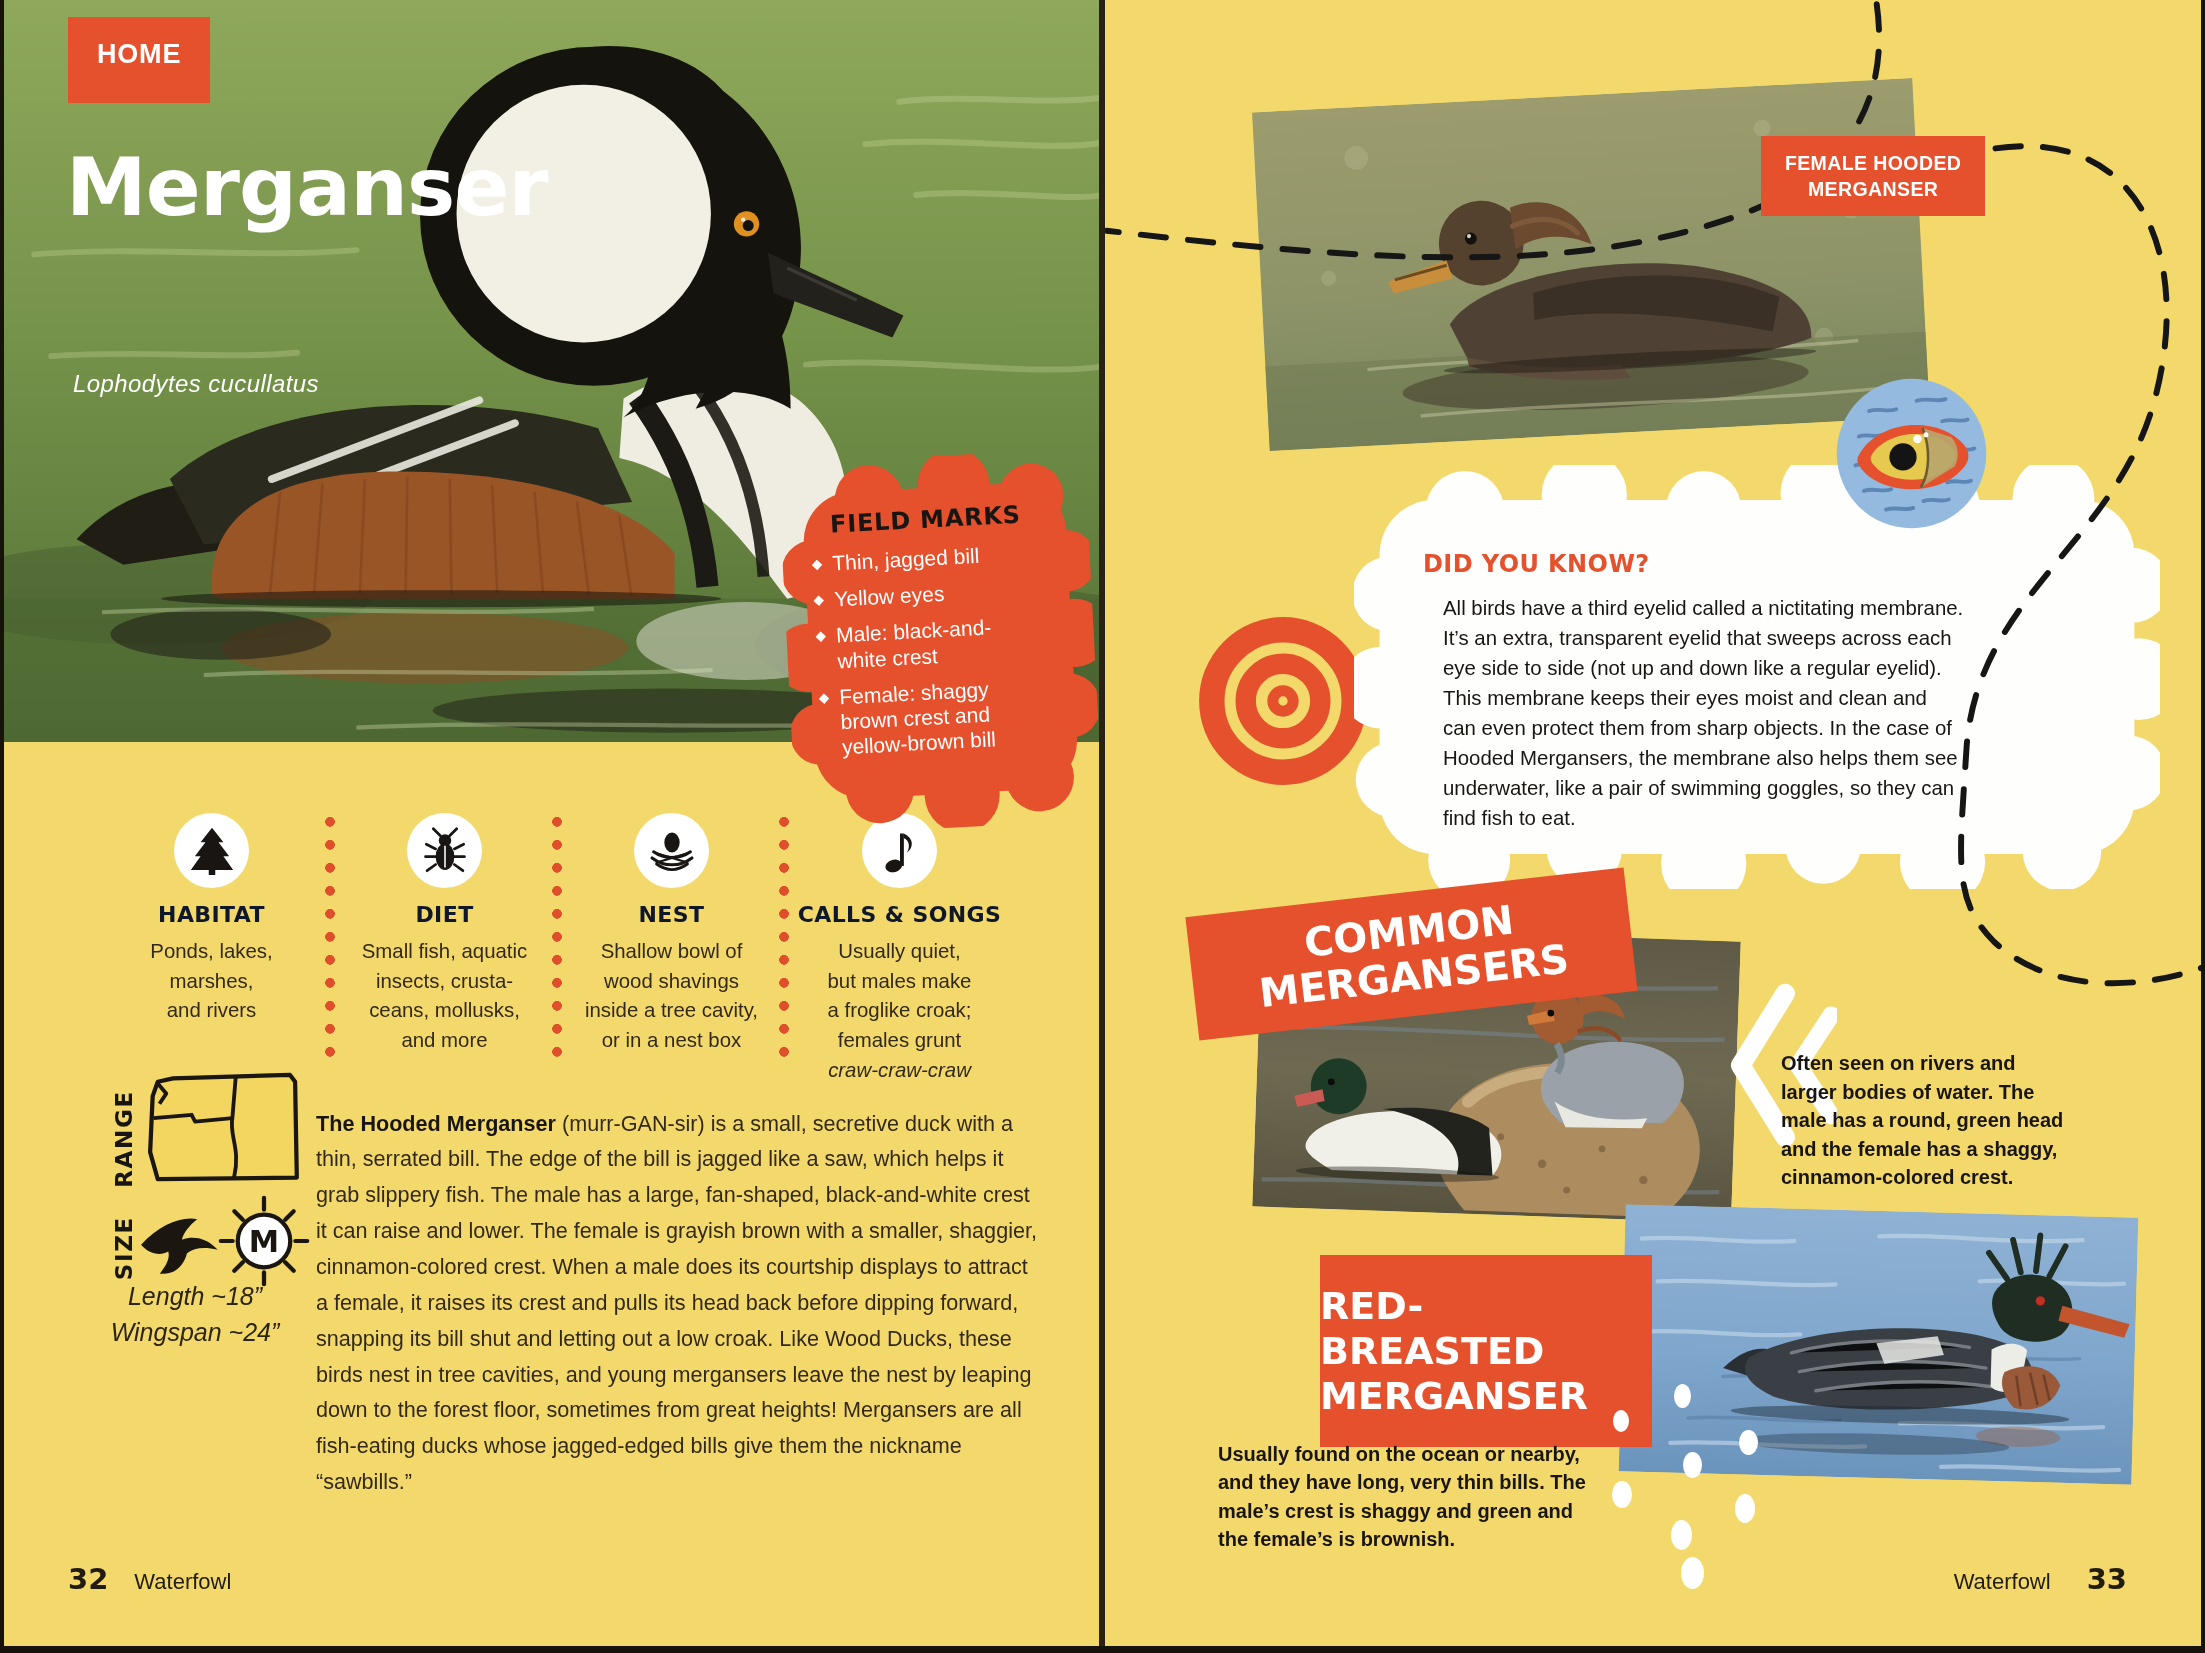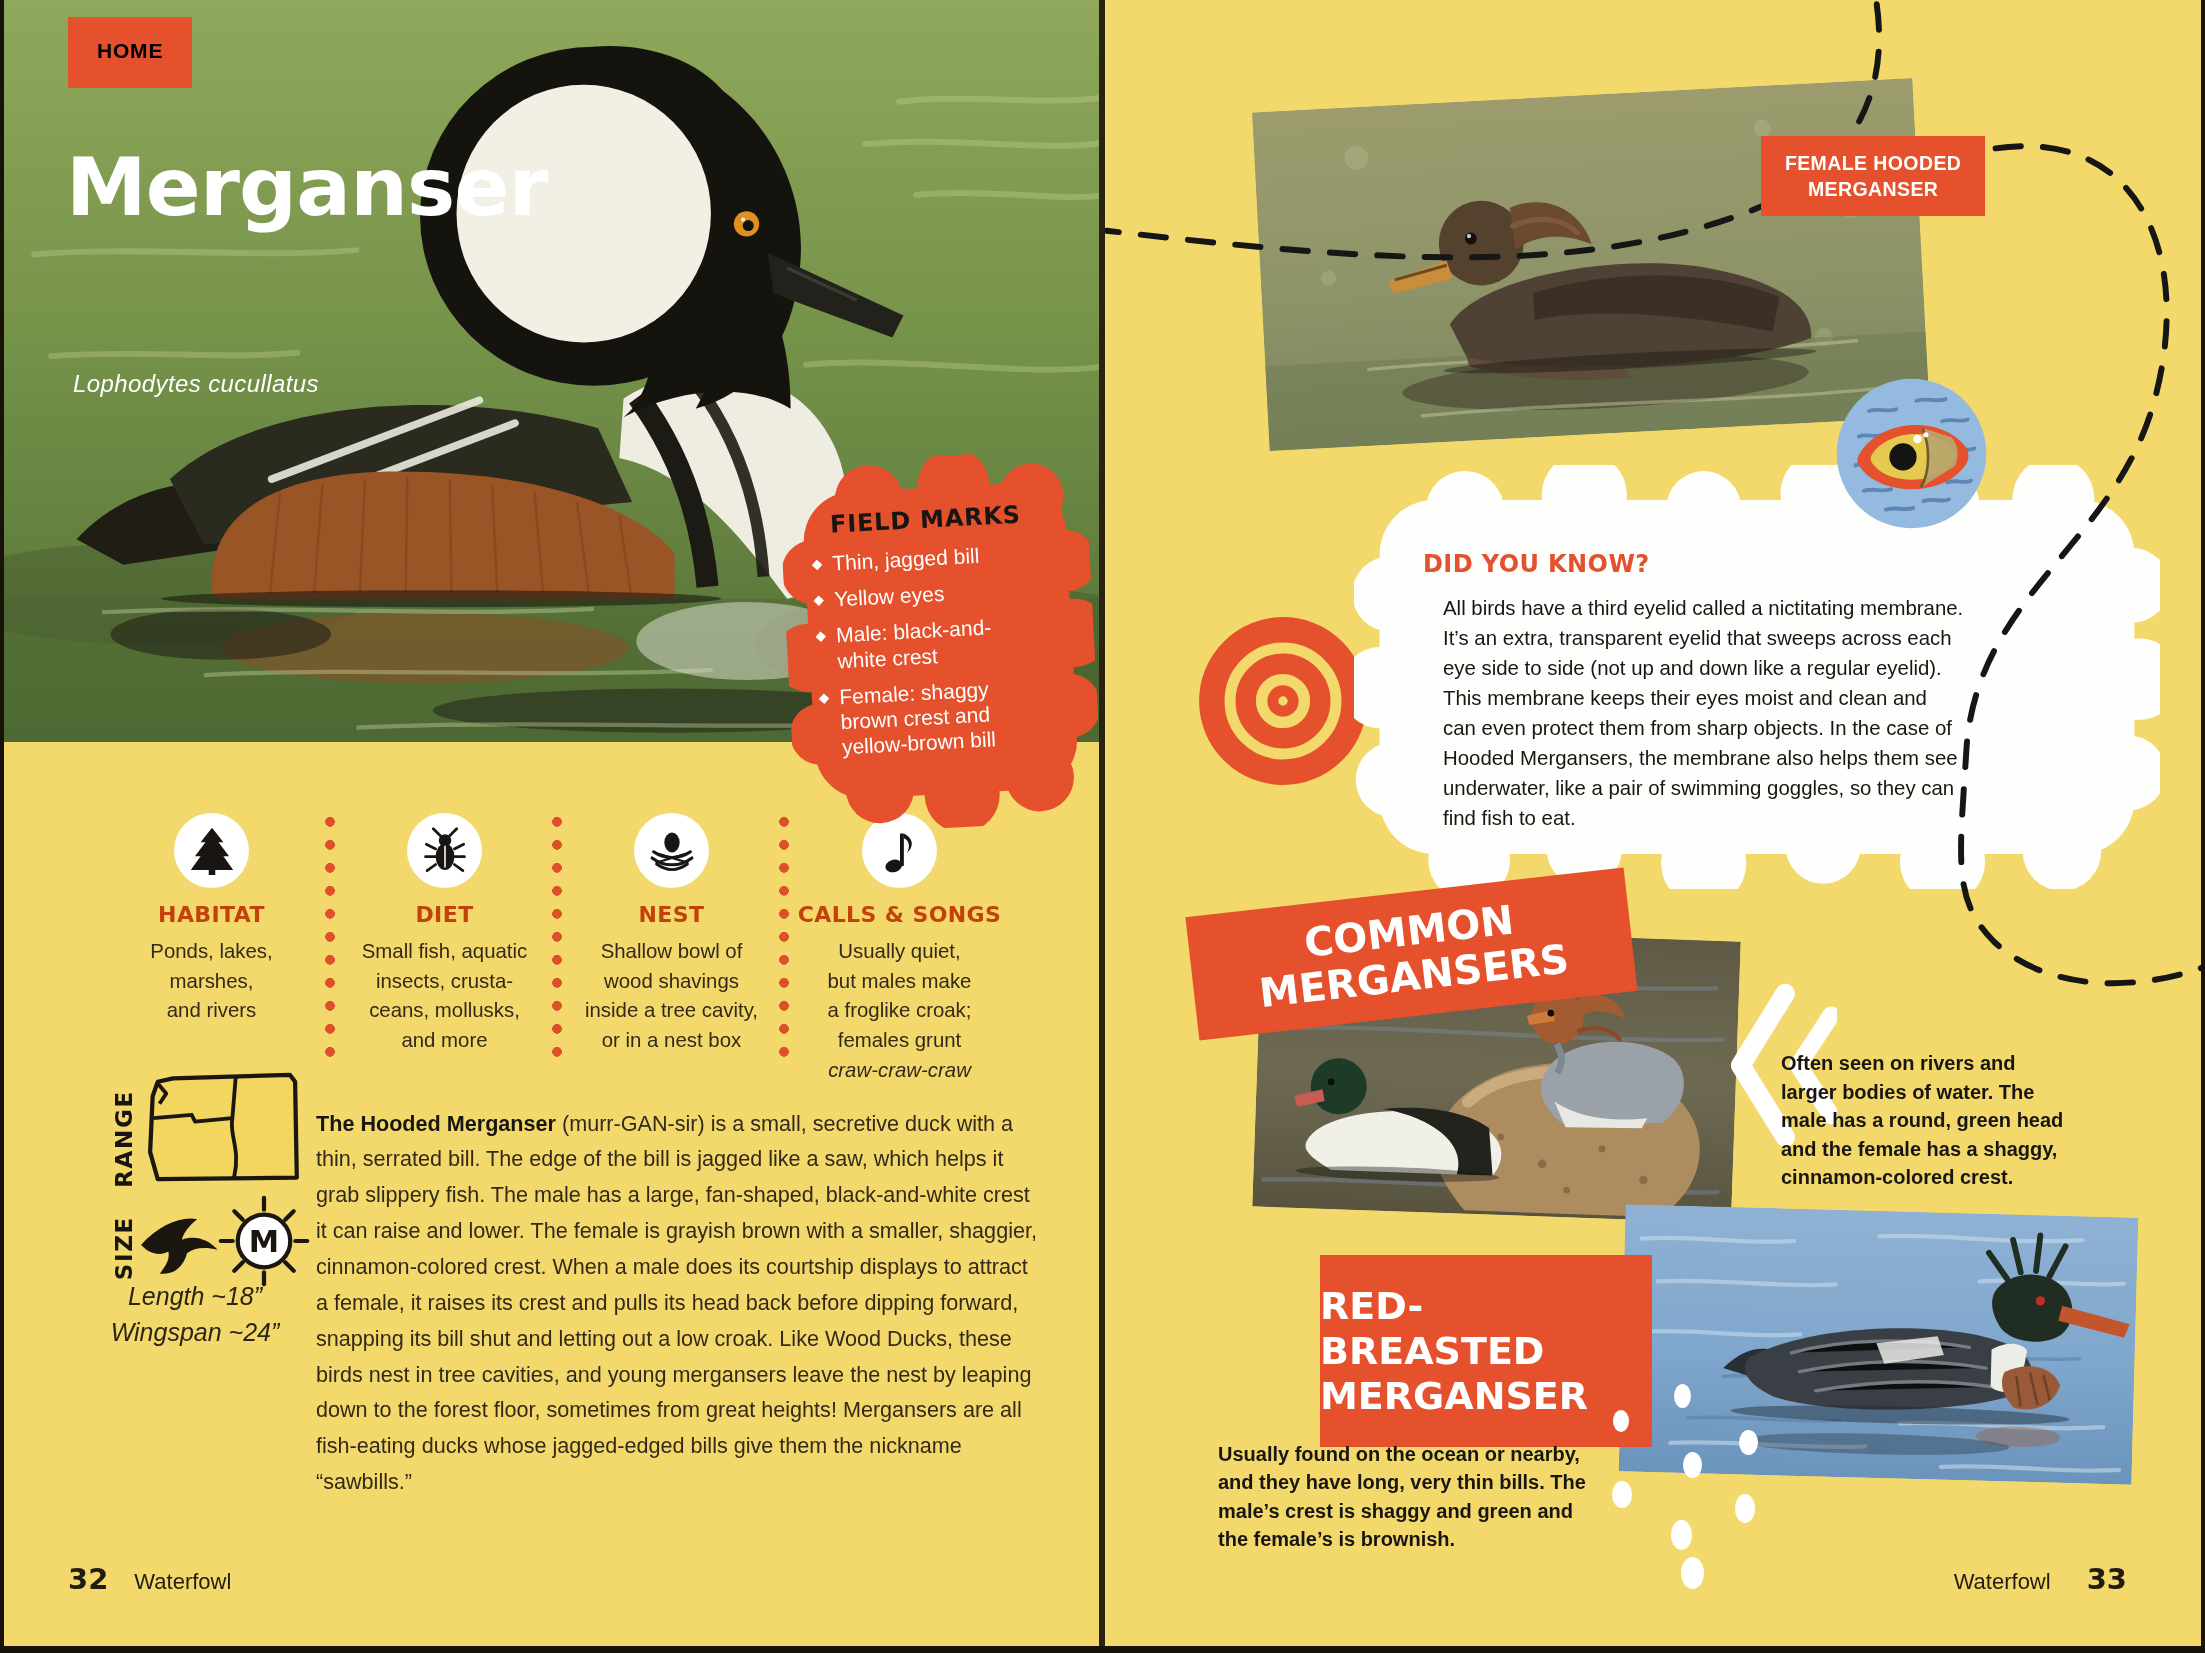--- a/index.html
+++ b/index.html
@@ -8,38 +8,38 @@
   .abs{position:absolute;}
   .pre{white-space:pre-line;}
   
   #edge-left{left:0;top:0;width:4.2px;height:1654px;background:#17130a;z-index:60;}
   #edge-right{right:0;top:0;width:4.2px;height:1654px;background:#17130a;z-index:60;}
   #edge-bottom{left:0;bottom:0;width:2205px;height:7.6px;background:#17130a;z-index:60;}
   #spine{left:1099px;top:0;width:6px;height:1654px;background:#2a2212;z-index:55;}
 
   
   #main-photo{left:0;top:0;z-index:1;}
-  #home-btn{left:68px;top:17px;background:#E4512C;color:#000000;z-index:6;
-            font-weight:bold;font-size:21px;letter-spacing:0.8px;padding:22px 29px 25px 29px;}
+  #home-btn{left:68px;top:17px;background:#E4512C;color:#ffffff;z-index:6;
+            font-weight:bold;font-size:27px;letter-spacing:0.8px;padding:22px 29px 33px 29px;}
   #title{left:66px;top:134px;z-index:6;color:#fff;font-weight:bold;font-size:81px;line-height:1.32;
          font-family:"DejaVu Sans","Liberation Sans",sans-serif;letter-spacing:-0.8px;}
   #sci-name{left:73px;top:370px;z-index:6;color:#fff;font-style:italic;font-size:24px;letter-spacing:0.4px;}
 
   #field-marks{left:787px;top:456px;width:307px;height:372px;z-index:7;transform:rotate(-3deg);}
   #field-marks .fm-inner{position:absolute;left:29px;top:49px;width:251px;}
   .fm-title{font-weight:bold;font-size:24px;color:#191512;letter-spacing:0.8px;margin-left:20.4px;margin-bottom:12px;
             font-family:"DejaVu Sans","Liberation Sans",sans-serif;}
   .fm-item{display:flex;gap:10.2px;color:#fff;font-size:21px;line-height:1.2;margin-bottom:11px;}
   .fm-diamond{font-size:13.6px;line-height:1;margin-top:6px;color:#fff;}
 
   #info-row{left:0;top:813px;width:1103px;height:254px;z-index:3;}
   .col{position:absolute;top:0;width:217px;text-align:center;}
   .col .icircle{width:75px;height:75px;border-radius:50%;background:#fff;margin:0 auto 13.6px auto;
                 display:flex;align-items:center;justify-content:center;}
-  .col .ititle{font-weight:bold;font-size:22px;letter-spacing:0.4px;color:#c2410c;margin-bottom:10.2px;
+  .col .ititle{font-weight:bold;font-size:22px;letter-spacing:0.4px;color:#0f172a;margin-bottom:10.2px;
                font-family:"DejaVu Sans","Liberation Sans",sans-serif;}
   .col .itext{font-size:20.4px;line-height:1.46;color:#33291a;}
   .col .iitalic{font-style:italic;font-size:20.4px;line-height:1.46;color:#33291a;}
   .dotrule{position:absolute;top:1.7px;width:10.2px;height:246px;
            background:radial-gradient(circle 4.7px at 5.1px 6.8px,#E04F2B 4.7px,transparent 5.1px);
            background-size:10.2px 23px;background-repeat:repeat-y;}
 
   #range-block{left:102px;top:1064px;z-index:3;}
   .vlabel{writing-mode:vertical-rl;transform:rotate(180deg);font-weight:bold;font-size:23px;letter-spacing:1.7px;
           color:#191512;font-family:"DejaVu Sans","Liberation Sans",sans-serif;}

